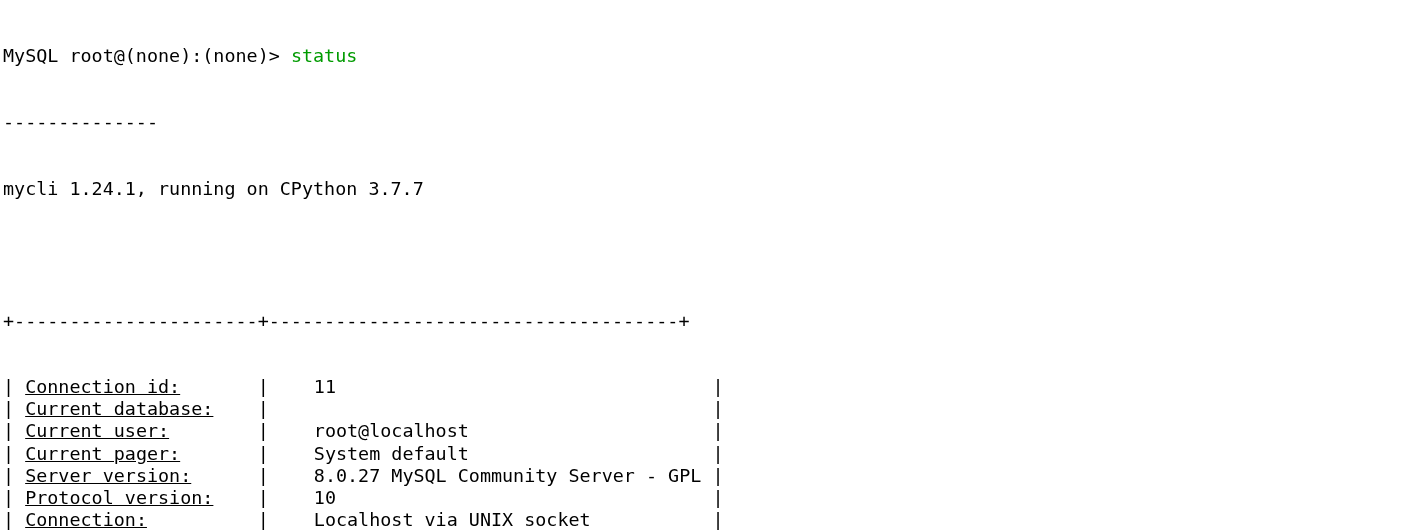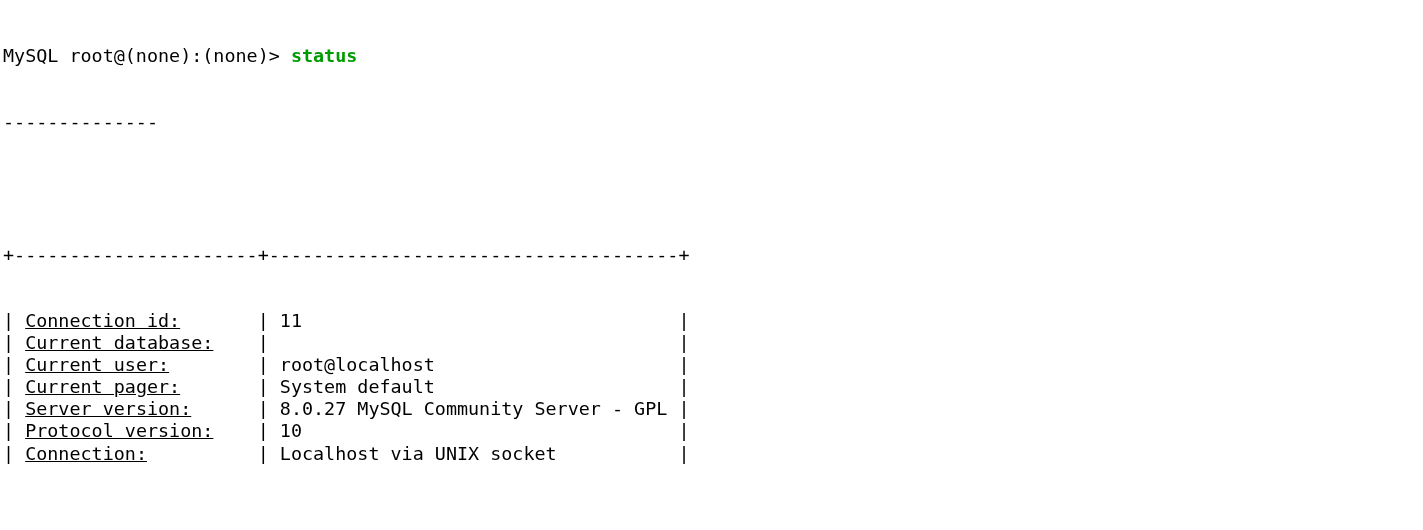--- a/index.html
+++ b/index.html
@@ -23,40 +23,42 @@
     line-height: 22.08px;
     white-space: pre;
     padding: 1px 0 0 3px;
   }
   .line {
     min-height: 22.08px;
     white-space: pre;
   }
   .cmd {
     color: var(--cmd-green, #009b00);
-    font-weight: bold;
+    font-weight: normal;
   }
   .cell-label {
     display: inline-block;
     width: 20ch;
     white-space: pre;
     text-decoration: underline;
   }
   .cell-value {
     display: inline-block;
     width: 35ch;
     white-space: pre;
+    margin-left: 34px;
   }
 </style>
 </head>
 <body>
 
 <div class="terminal">
   <div class="line"><span>MySQL root@(none):(none)&gt; </span><span class="cmd">status</span></div>
   <div class="line">--------------</div>
+  <div class="line">mycli 1.24.1, running on CPython 3.7.7</div>
   <div class="line"></div>
   <div class="line">+----------------------+-------------------------------------+</div>
   <div><div class="line"><span>| </span><span class="cell-label">Connection id:</span><span> | </span><span class="cell-value">11</span><span> |</span></div><div class="line"><span>| </span><span class="cell-label">Current database:</span><span> | </span><span class="cell-value"></span><span> |</span></div><div class="line"><span>| </span><span class="cell-label">Current user:</span><span> | </span><span class="cell-value">root@localhost</span><span> |</span></div><div class="line"><span>| </span><span class="cell-label">Current pager:</span><span> | </span><span class="cell-value">System default</span><span> |</span></div><div class="line"><span>| </span><span class="cell-label">Server version:</span><span> | </span><span class="cell-value">8.0.27 MySQL Community Server - GPL</span><span> |</span></div><div class="line"><span>| </span><span class="cell-label">Protocol version:</span><span> | </span><span class="cell-value">10</span><span> |</span></div><div class="line"><span>| </span><span class="cell-label">Connection:</span><span> | </span><span class="cell-value">Localhost via UNIX socket</span><span> |</span></div></div>
   
   
   
   
   
   
 </div>

